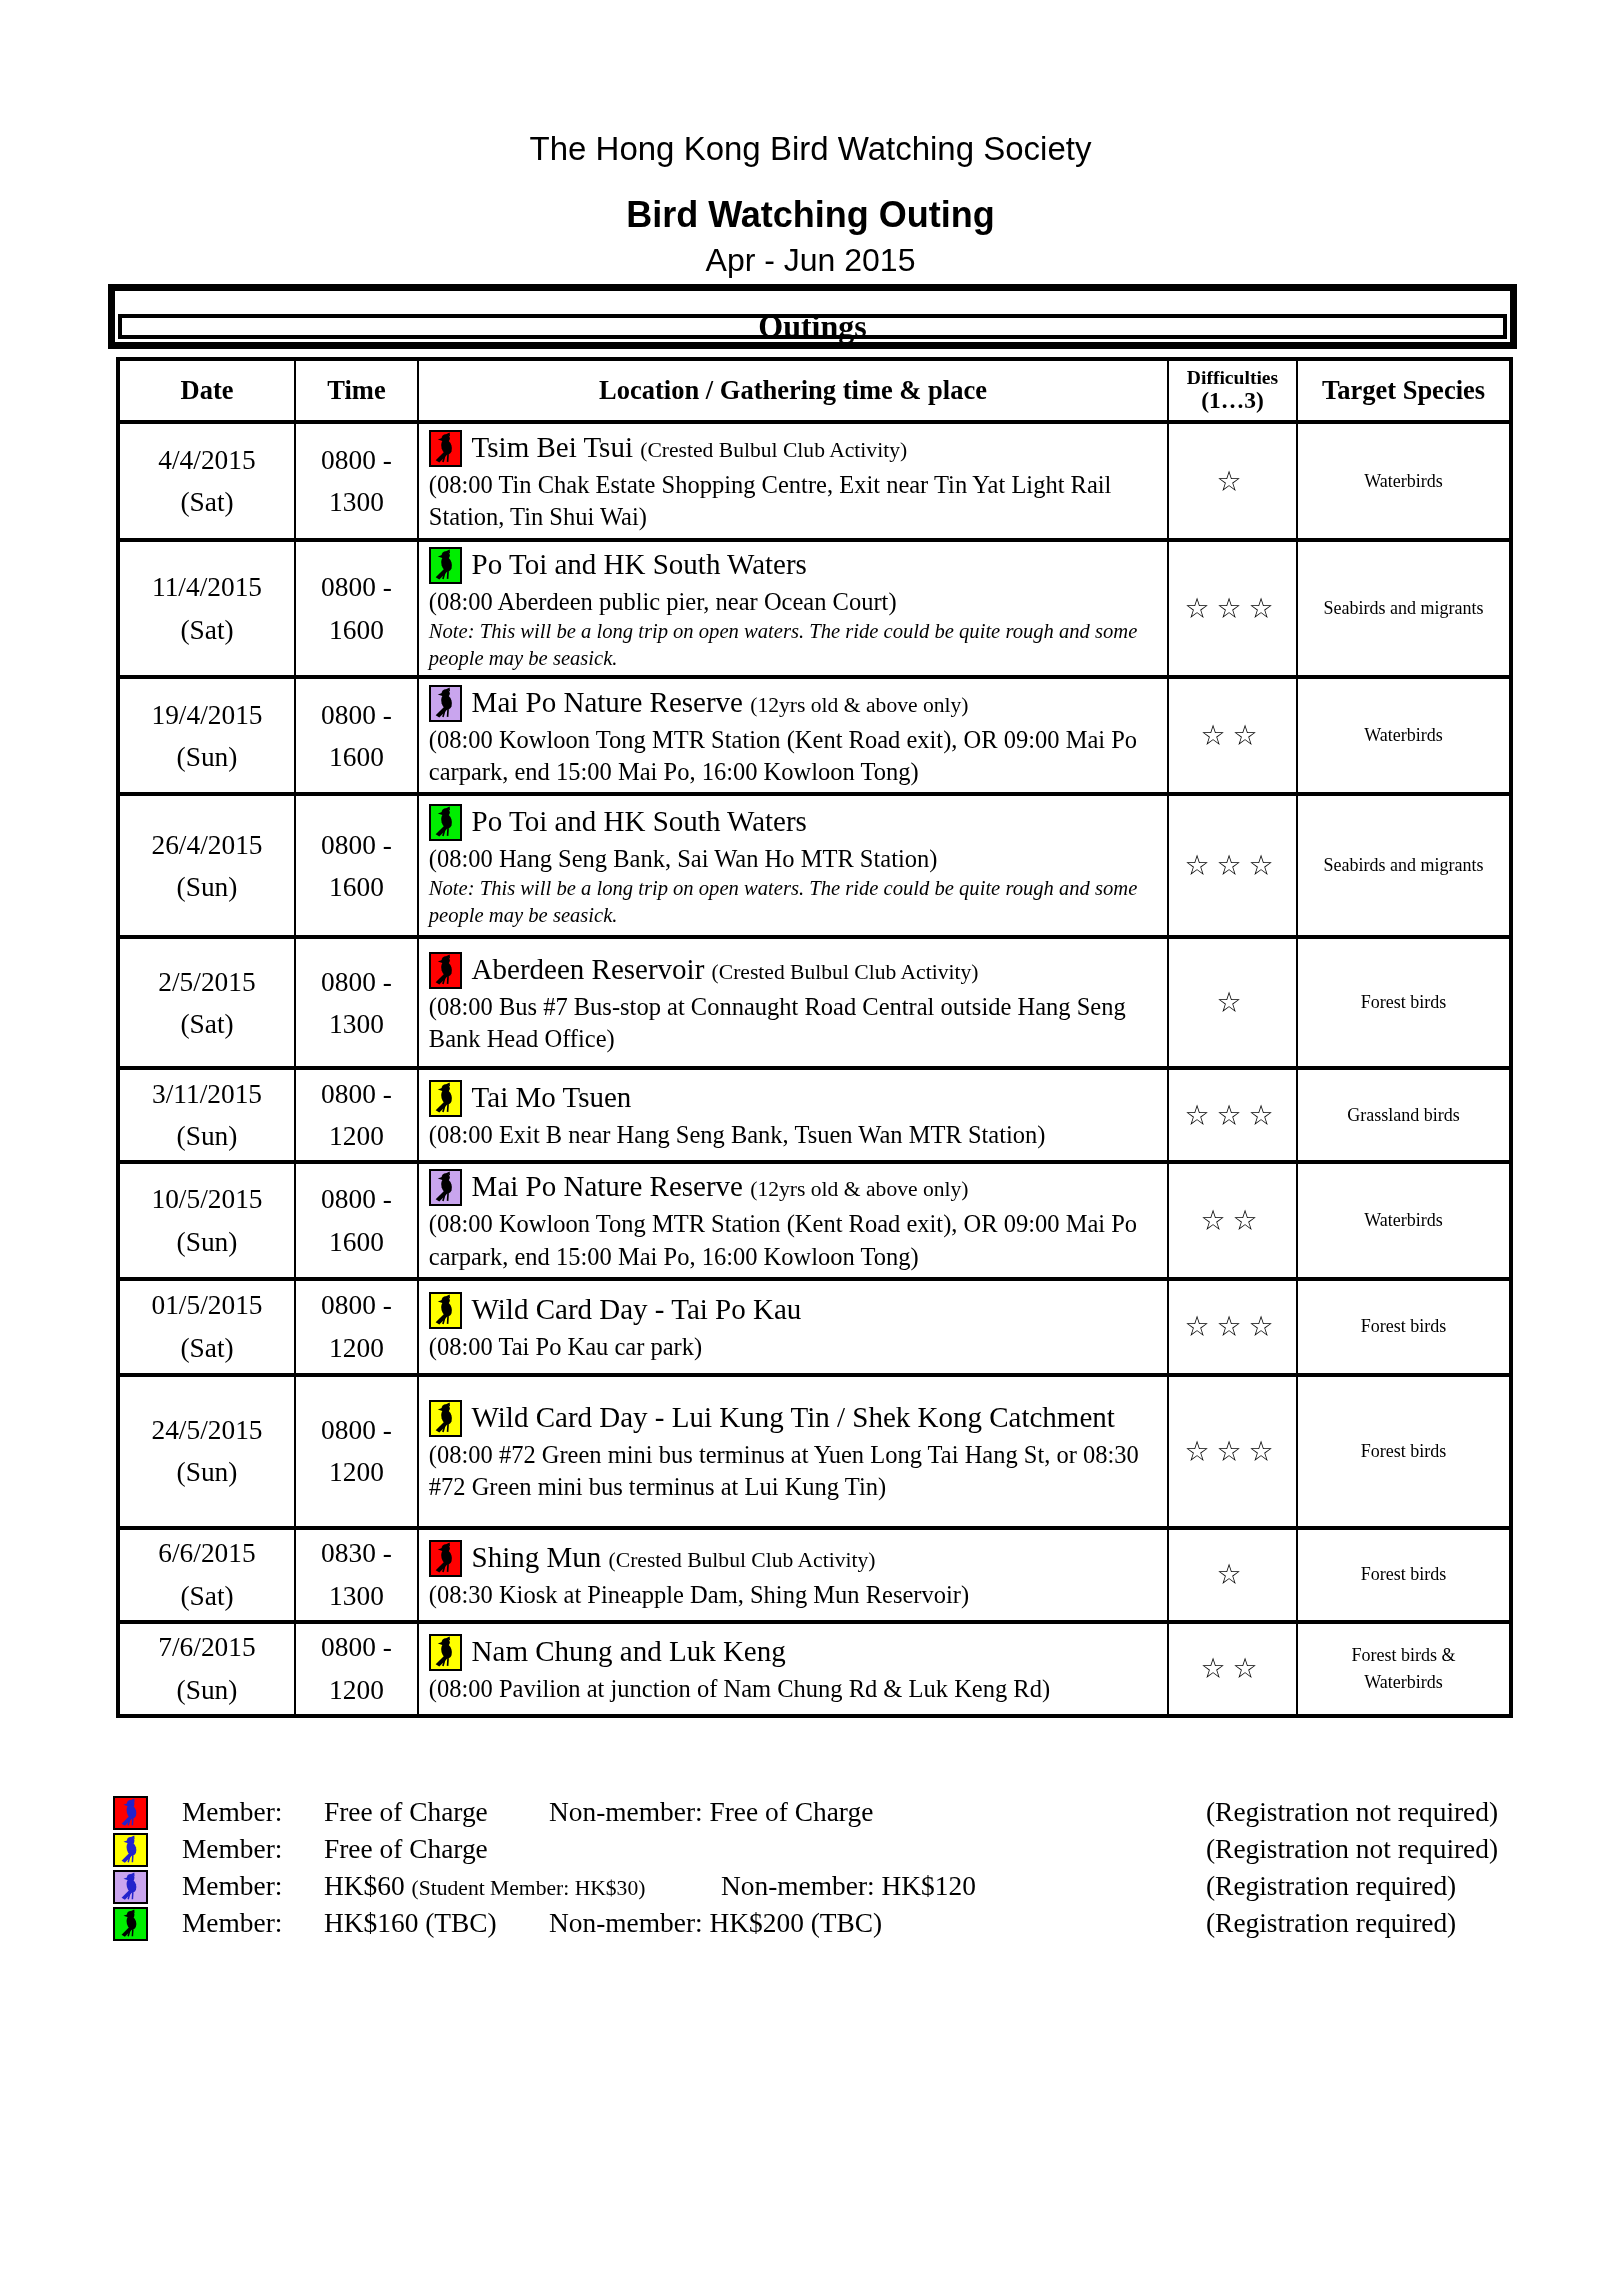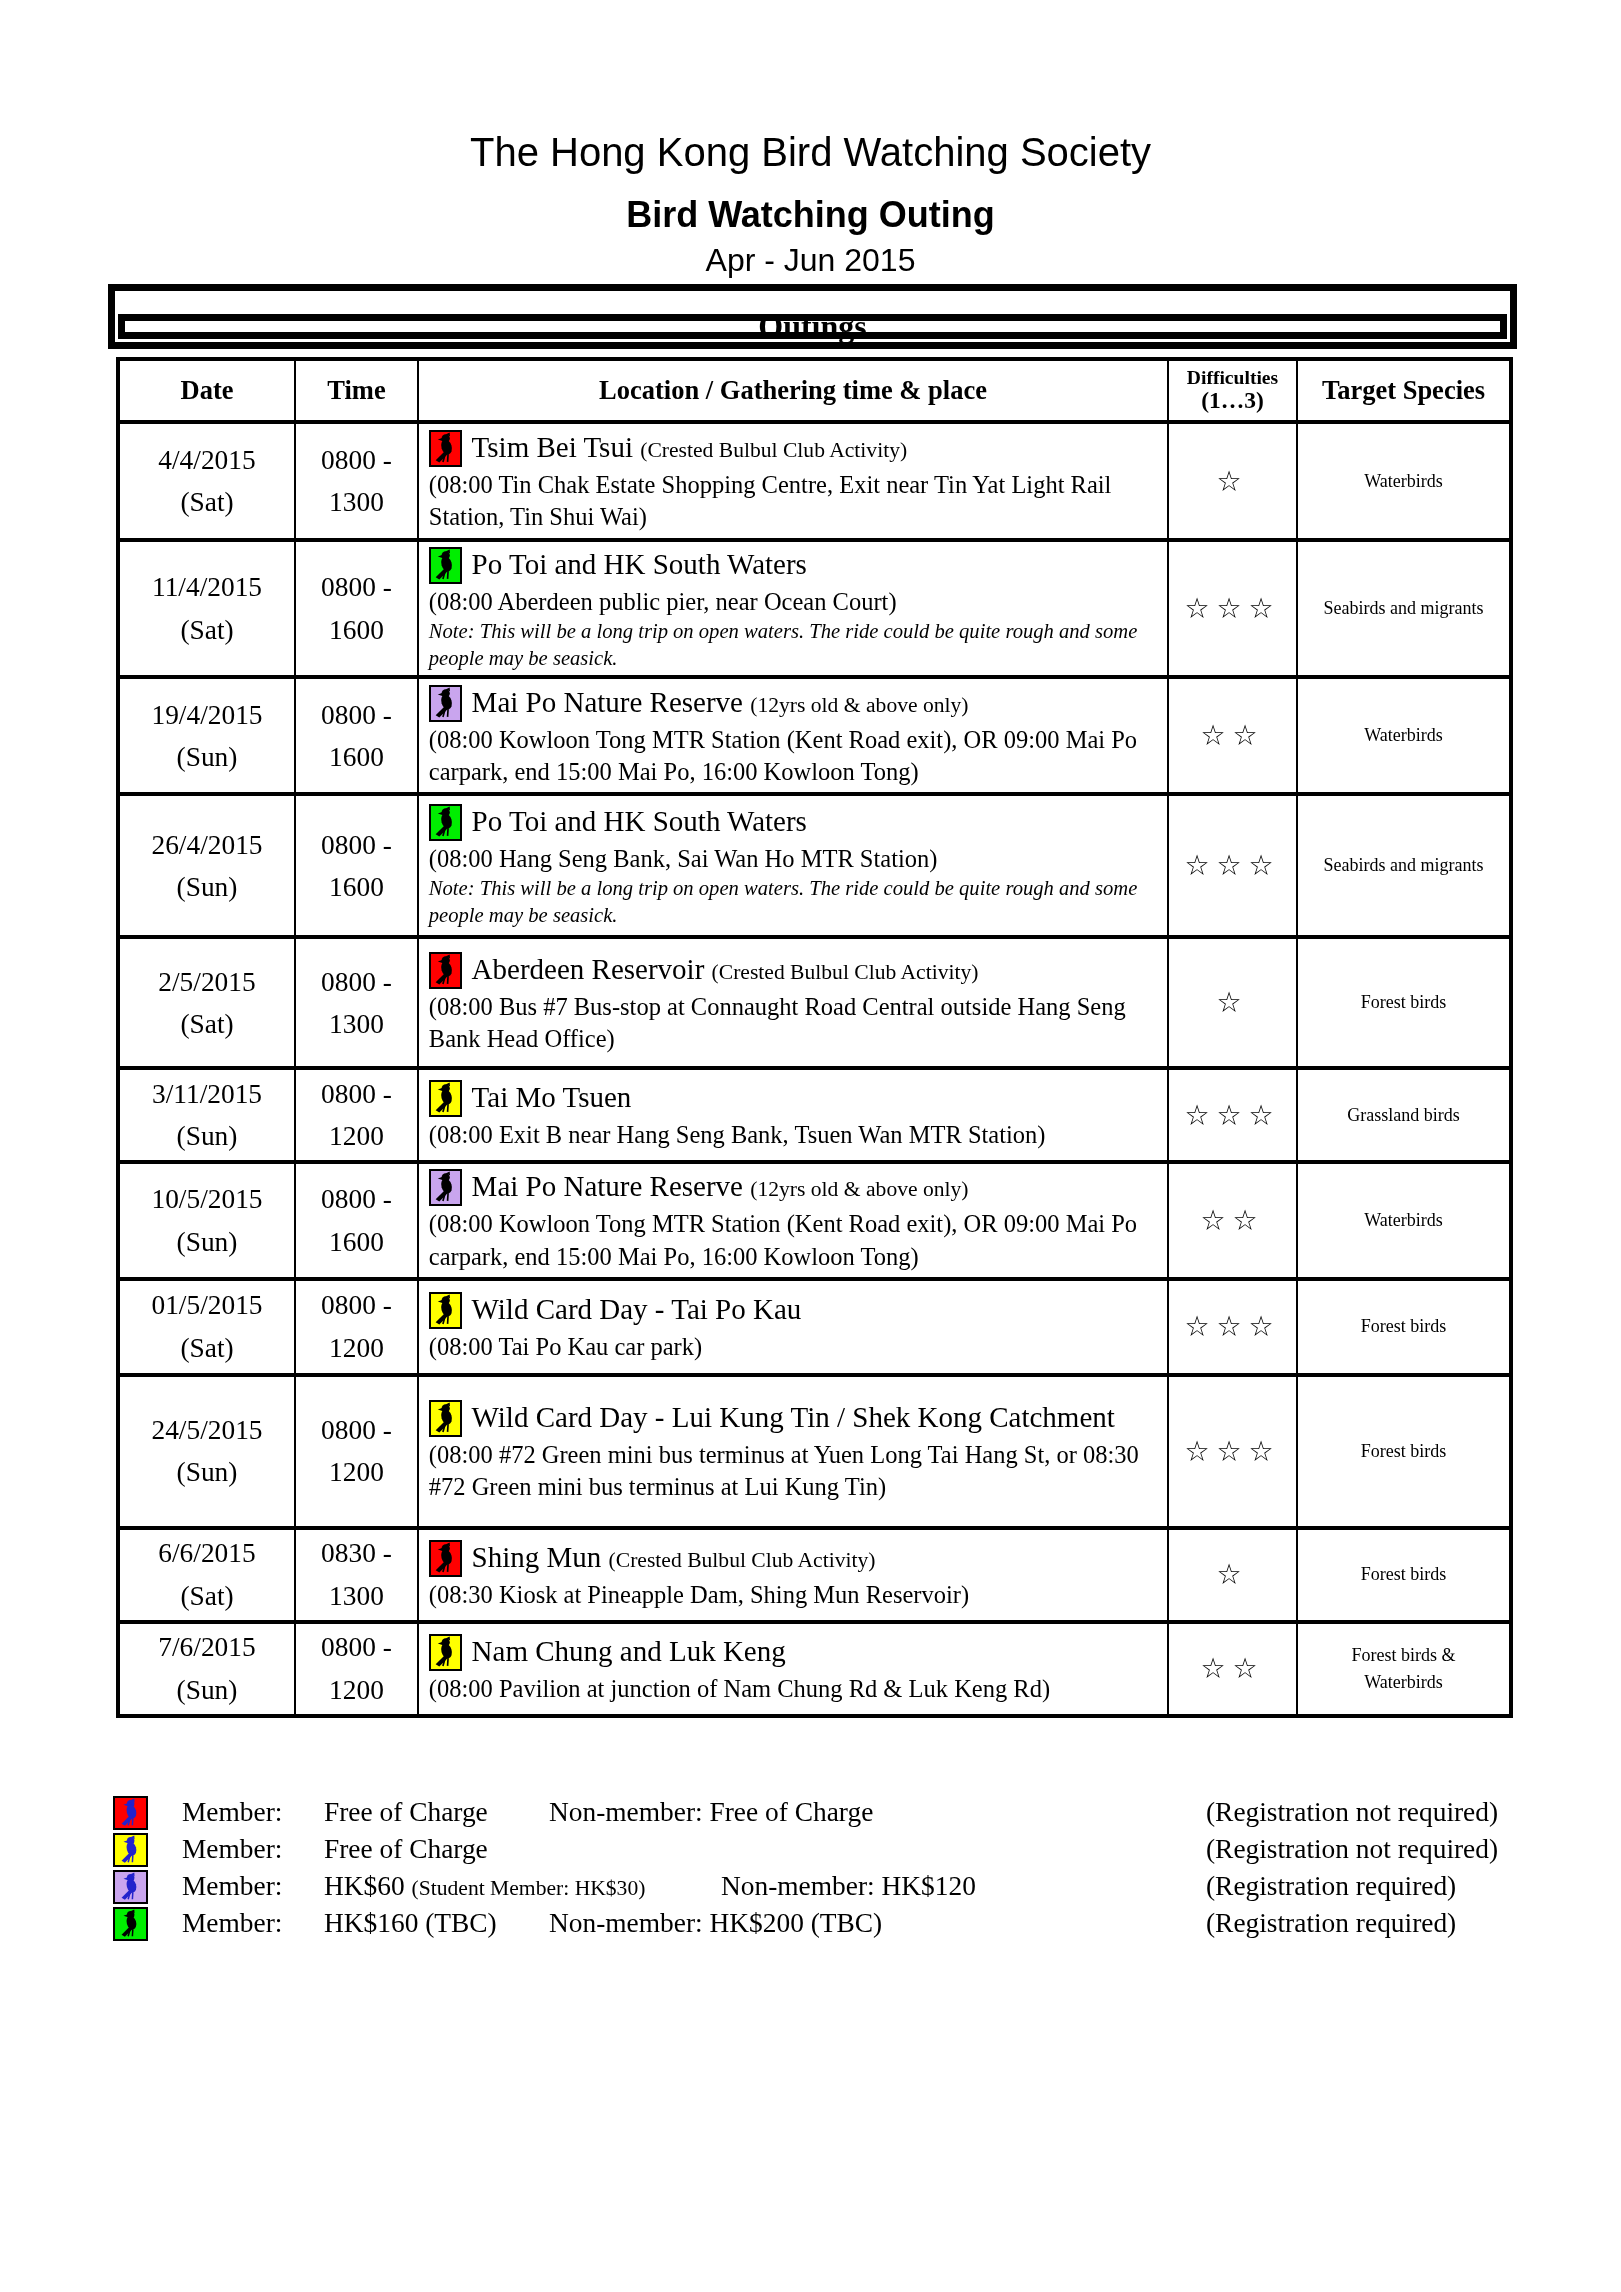--- a/index.html
+++ b/index.html
@@ -2,27 +2,27 @@
 <html><head>
 <meta charset="utf-8">
 <style>
   html,body{margin:0;padding:0;}
   body{
     width:1621px;height:2293px;background:#ffffff;color:#000;
     font-family:"Liberation Serif", serif;position:relative;overflow:hidden;
   }
   
   .doc-head{position:absolute;left:0;top:0;width:1621px;text-align:center;}
-  .society{position:absolute;top:130px;left:0;width:100%;font-family:"Liberation Sans",sans-serif;font-size:40px;}
+  .society{position:absolute;top:130px;left:0;width:100%;font-family:"Liberation Sans",sans-serif;font-size:33px;}
   .main-title{position:absolute;top:194px;left:0;width:100%;font-family:"Liberation Sans",sans-serif;font-size:36px;font-weight:bold;}
   .period{position:absolute;top:242px;left:0;width:100%;font-family:"Liberation Sans",sans-serif;font-size:32px;}
 
   
   .banner{position:absolute;left:108px;top:284px;width:1409px;height:65px;box-sizing:border-box;border:7.8px solid #000;}
-  .banner-inner{position:absolute;left:2.9px;right:2.9px;top:2.9px;bottom:2.9px;border:7px solid #000000;
+  .banner-inner{position:absolute;left:2.9px;right:2.9px;top:2.9px;bottom:2.9px;border:4px solid #000000;
     display:flex;align-items:center;justify-content:center;font-size:32px;font-weight:bold;margin-top:20px;}
 
   
   table.outings{position:absolute;left:116px;top:357px;width:1394px;border-collapse:collapse;table-layout:fixed;}
   table.outings{border:4.9px solid #000;}
   table.outings td, table.outings th{border:2px solid #000;border-top-width:4.9px;border-bottom-width:4.9px;box-sizing:border-box;}
   thead tr{height:63px;}
   th{font-size:26.5px;font-weight:bold;text-align:center;vertical-align:middle;padding:0;}
   th .diff1{display:block;font-size:19.6px;line-height:1.05;}
   th .diff2{display:block;font-size:23.5px;line-height:1.05;}

